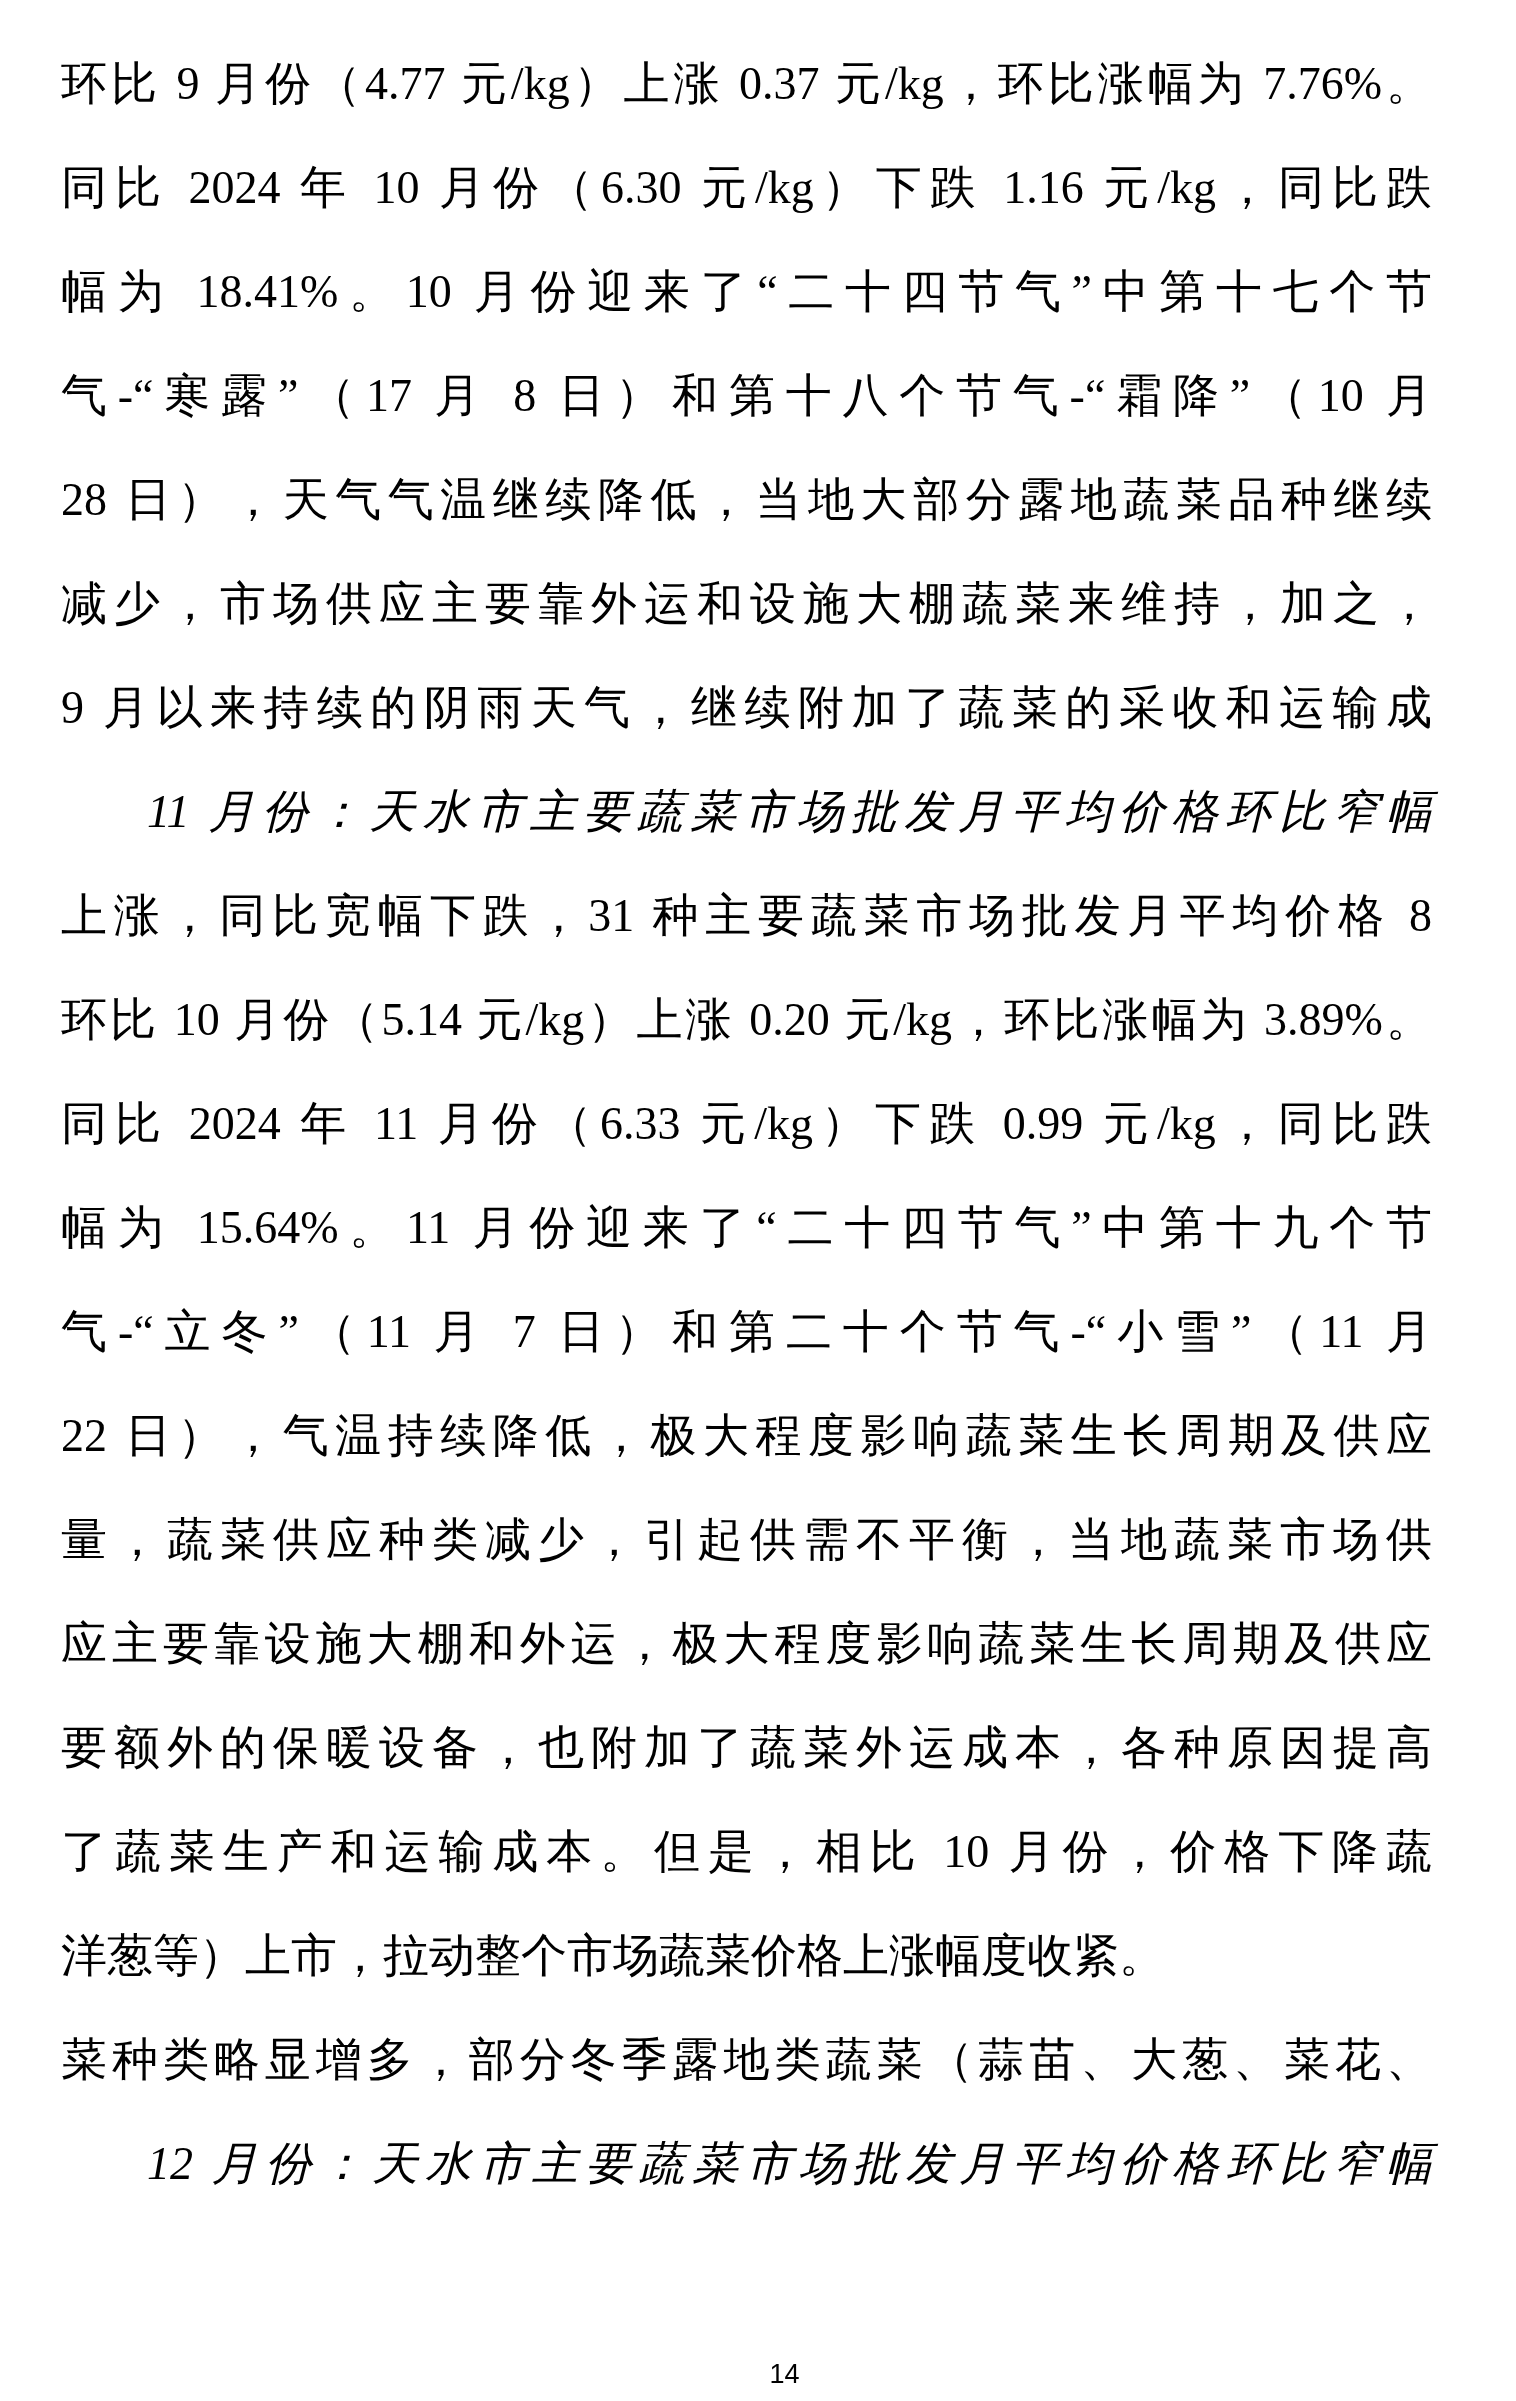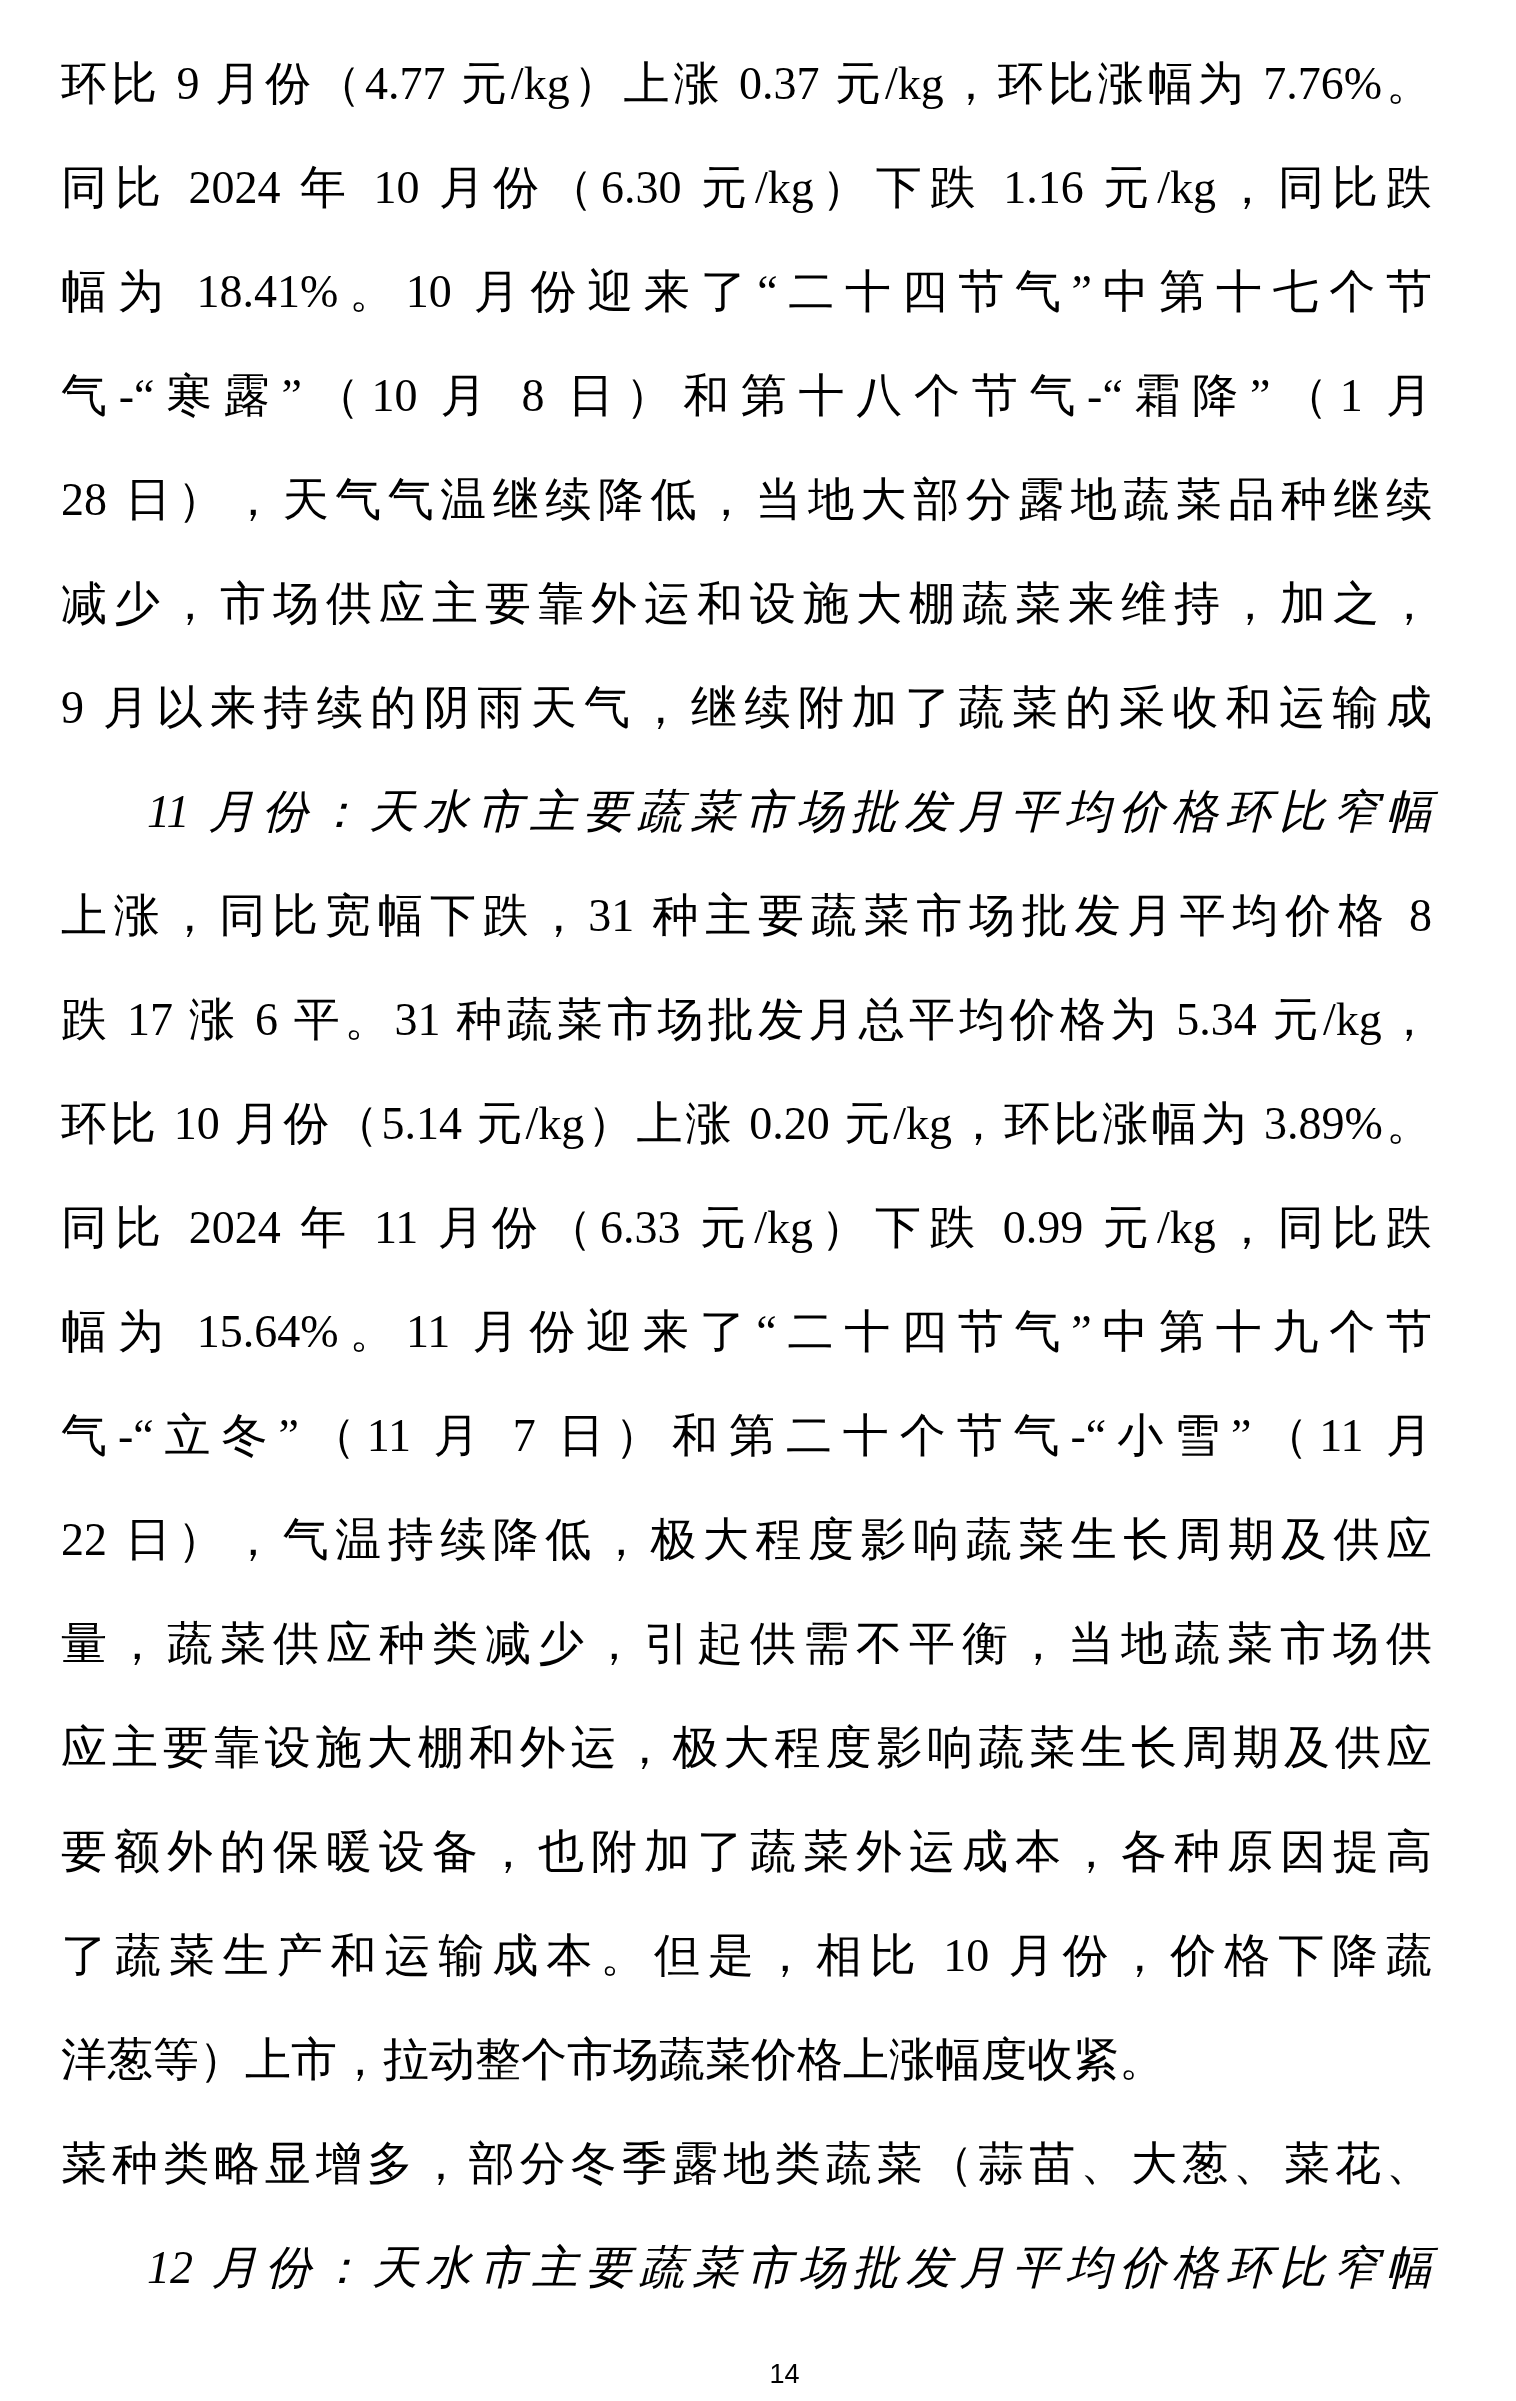--- a/index.html
+++ b/index.html
@@ -58,28 +58,27 @@
 </style>
 </head>
 <body>
 
 <div class="page">
   <div class="body-text">
 
     <div class="line">环比 9 月份（4.77 元/kg）上涨 0.37 元/kg，环比涨幅为 7.76%。</div>
     <div class="line">同比 2024 年 10 月份（6.30 元/kg）下跌 1.16 元/kg，同比跌</div>
     <div class="line">幅为 18.41%。10 月份迎来了“二十四节气”中第十七个节</div>
-    <div class="line">气-“寒露”（10 月 8 日）和第十八个节气-“霜降”（1 月</div>
+    <div class="line">气-“寒露”（17 月 8 日）和第十八个节气-“霜降”（10 月</div>
     <div class="line">28 日），天气气温继续降低，当地大部分露地蔬菜品种继续</div>
     <div class="line">减少，市场供应主要靠外运和设施大棚蔬菜来维持，加之，</div>
     <div class="line">9 月以来持续的阴雨天气，继续附加了蔬菜的采收和运输成</div>
 
     <div class="line indent">11 月份：天水市主要蔬菜市场批发月平均价格环比窄幅</div>
     <div class="line">上涨，同比宽幅下跌，31 种主要蔬菜市场批发月平均价格 8</div>
-    <div class="line">跌 17 涨 6 平。31 种蔬菜市场批发月总平均价格为 5.34 元/kg，</div>
     <div class="line">环比 10 月份（5.14 元/kg）上涨 0.20 元/kg，环比涨幅为 3.89%。</div>
     <div class="line">同比 2024 年 11 月份（6.33 元/kg）下跌 0.99 元/kg，同比跌</div>
     <div class="line">幅为 15.64%。11 月份迎来了“二十四节气”中第十九个节</div>
     <div class="line">气-“立冬”（11 月 7 日）和第二十个节气-“小雪”（11 月</div>
     <div class="line">22 日），气温持续降低，极大程度影响蔬菜生长周期及供应</div>
     <div class="line">量，蔬菜供应种类减少，引起供需不平衡，当地蔬菜市场供</div>
     <div class="line">应主要靠设施大棚和外运，极大程度影响蔬菜生长周期及供应</div>
     <div class="line">要额外的保暖设备，也附加了蔬菜外运成本，各种原因提高</div>
     <div class="line">了蔬菜生产和运输成本。但是，相比 10 月份，价格下降蔬</div>
     <div class="line last">洋葱等）上市，拉动整个市场蔬菜价格上涨幅度收紧。</div>

